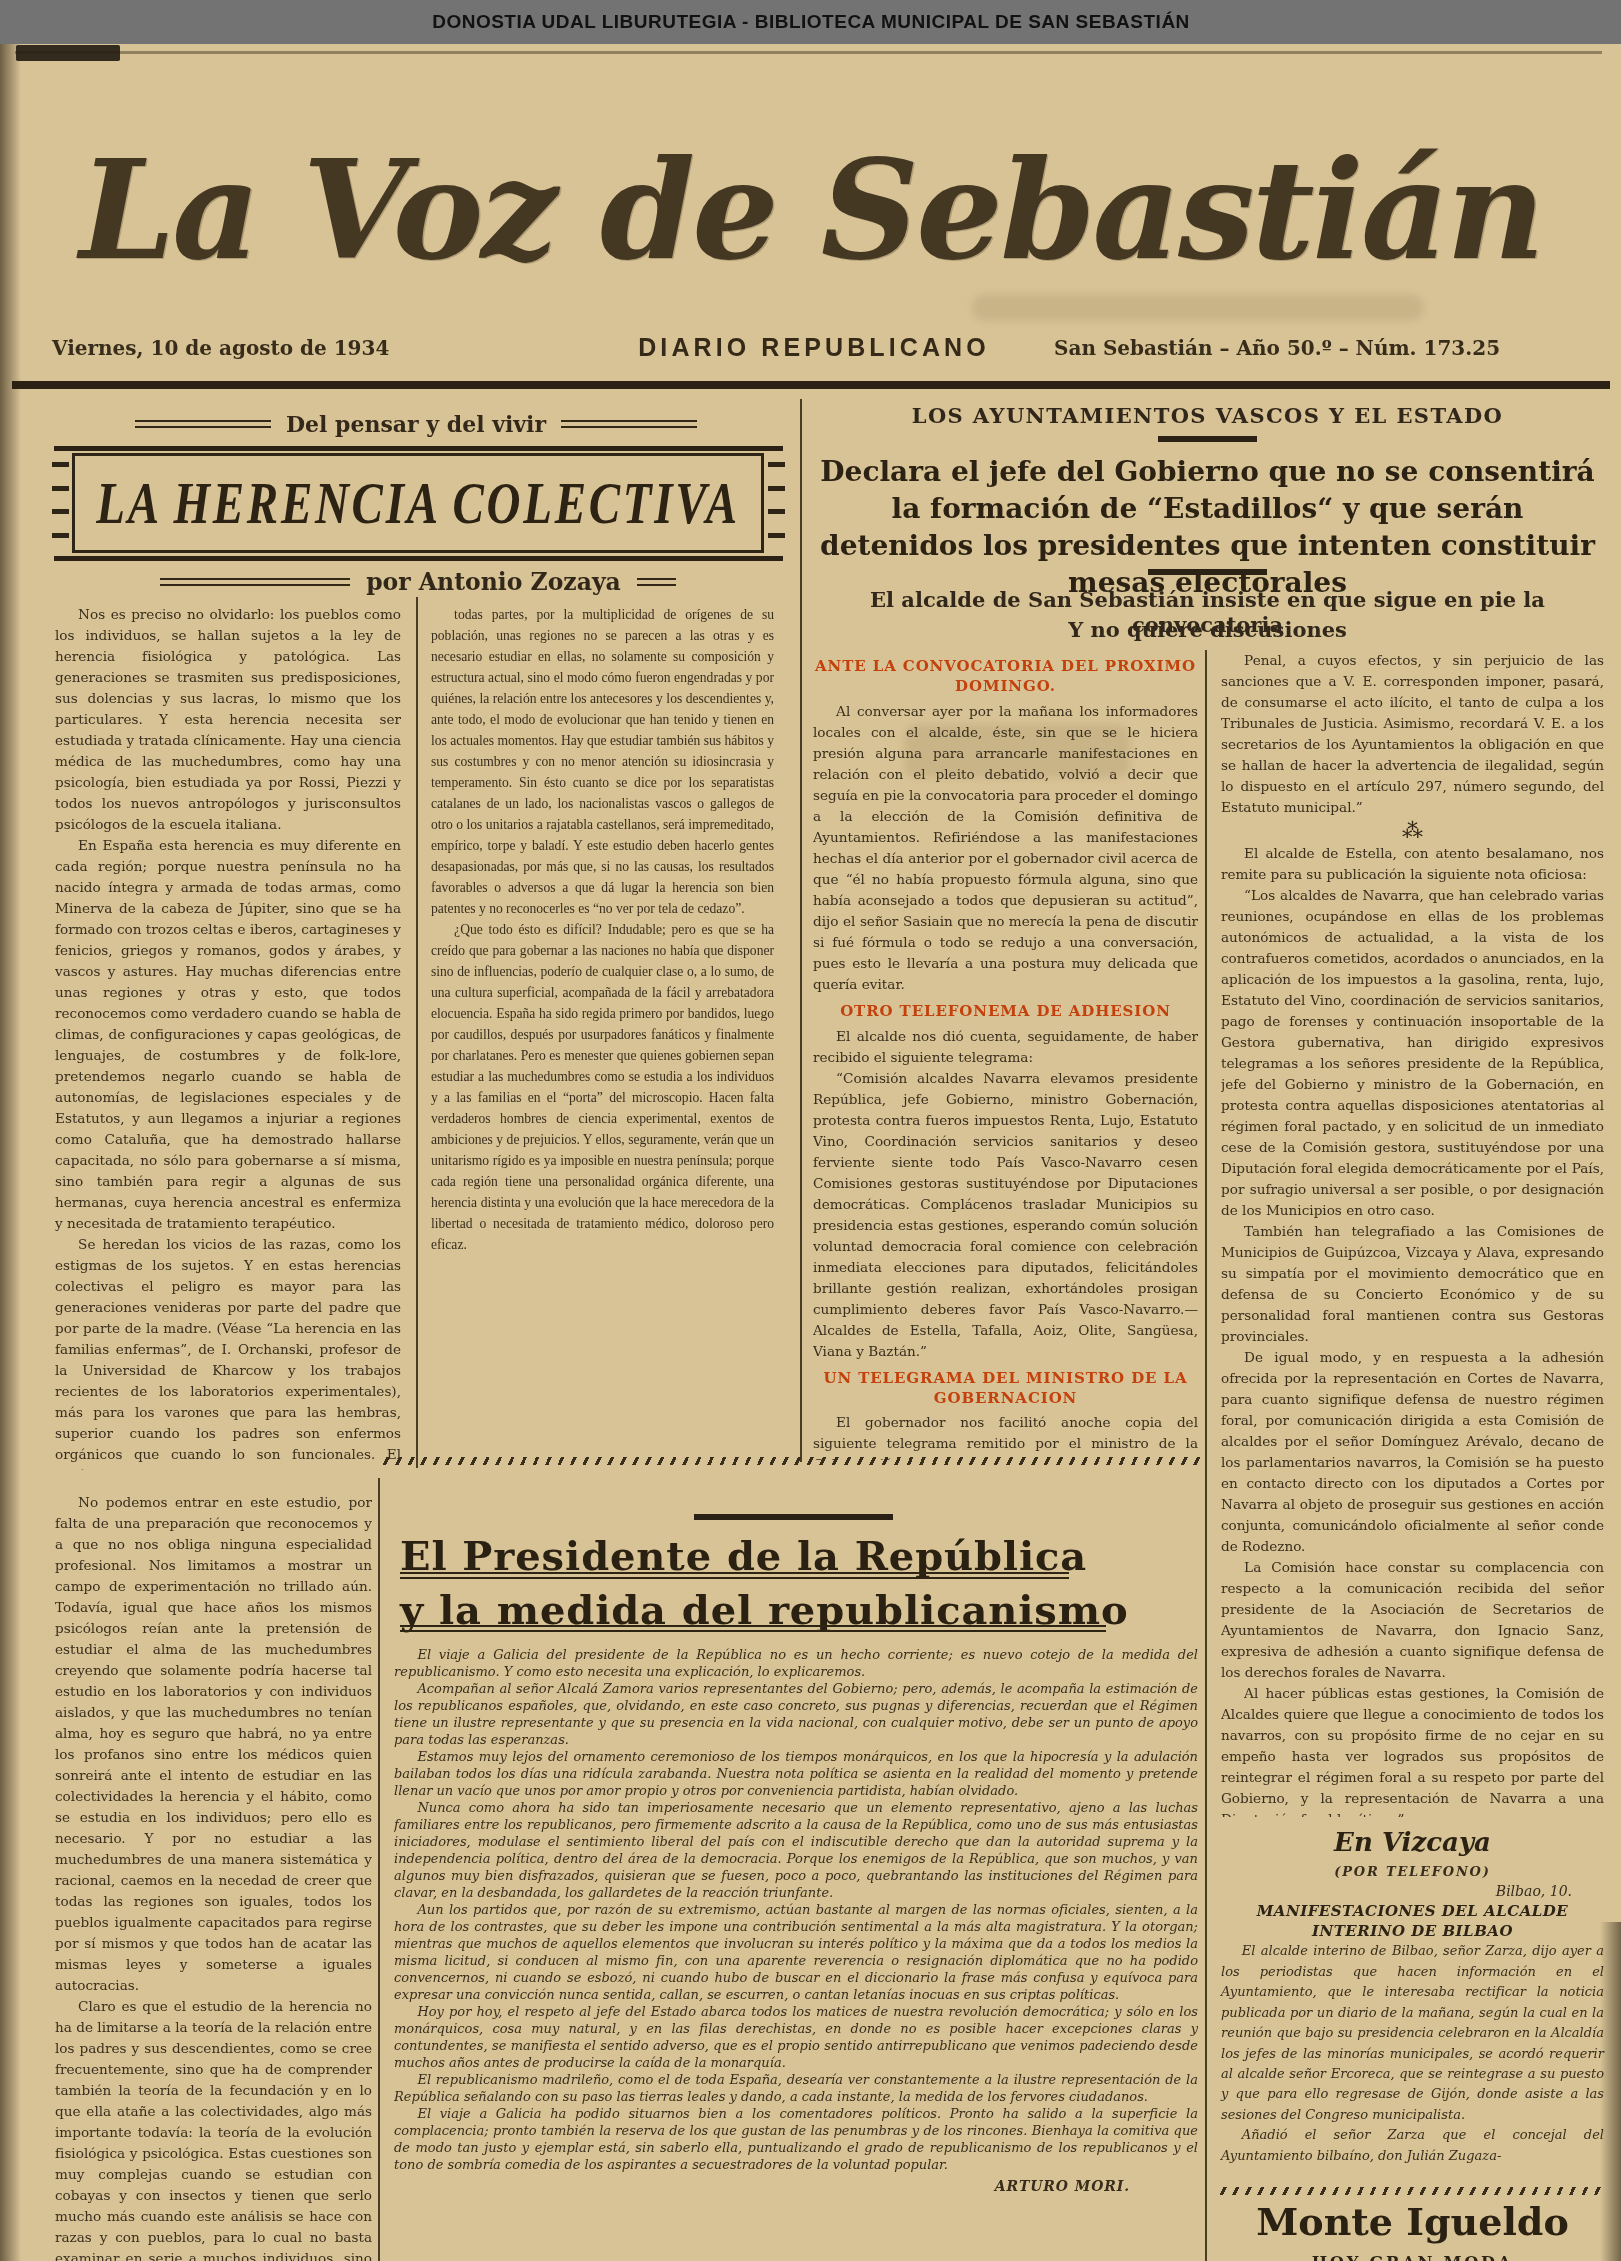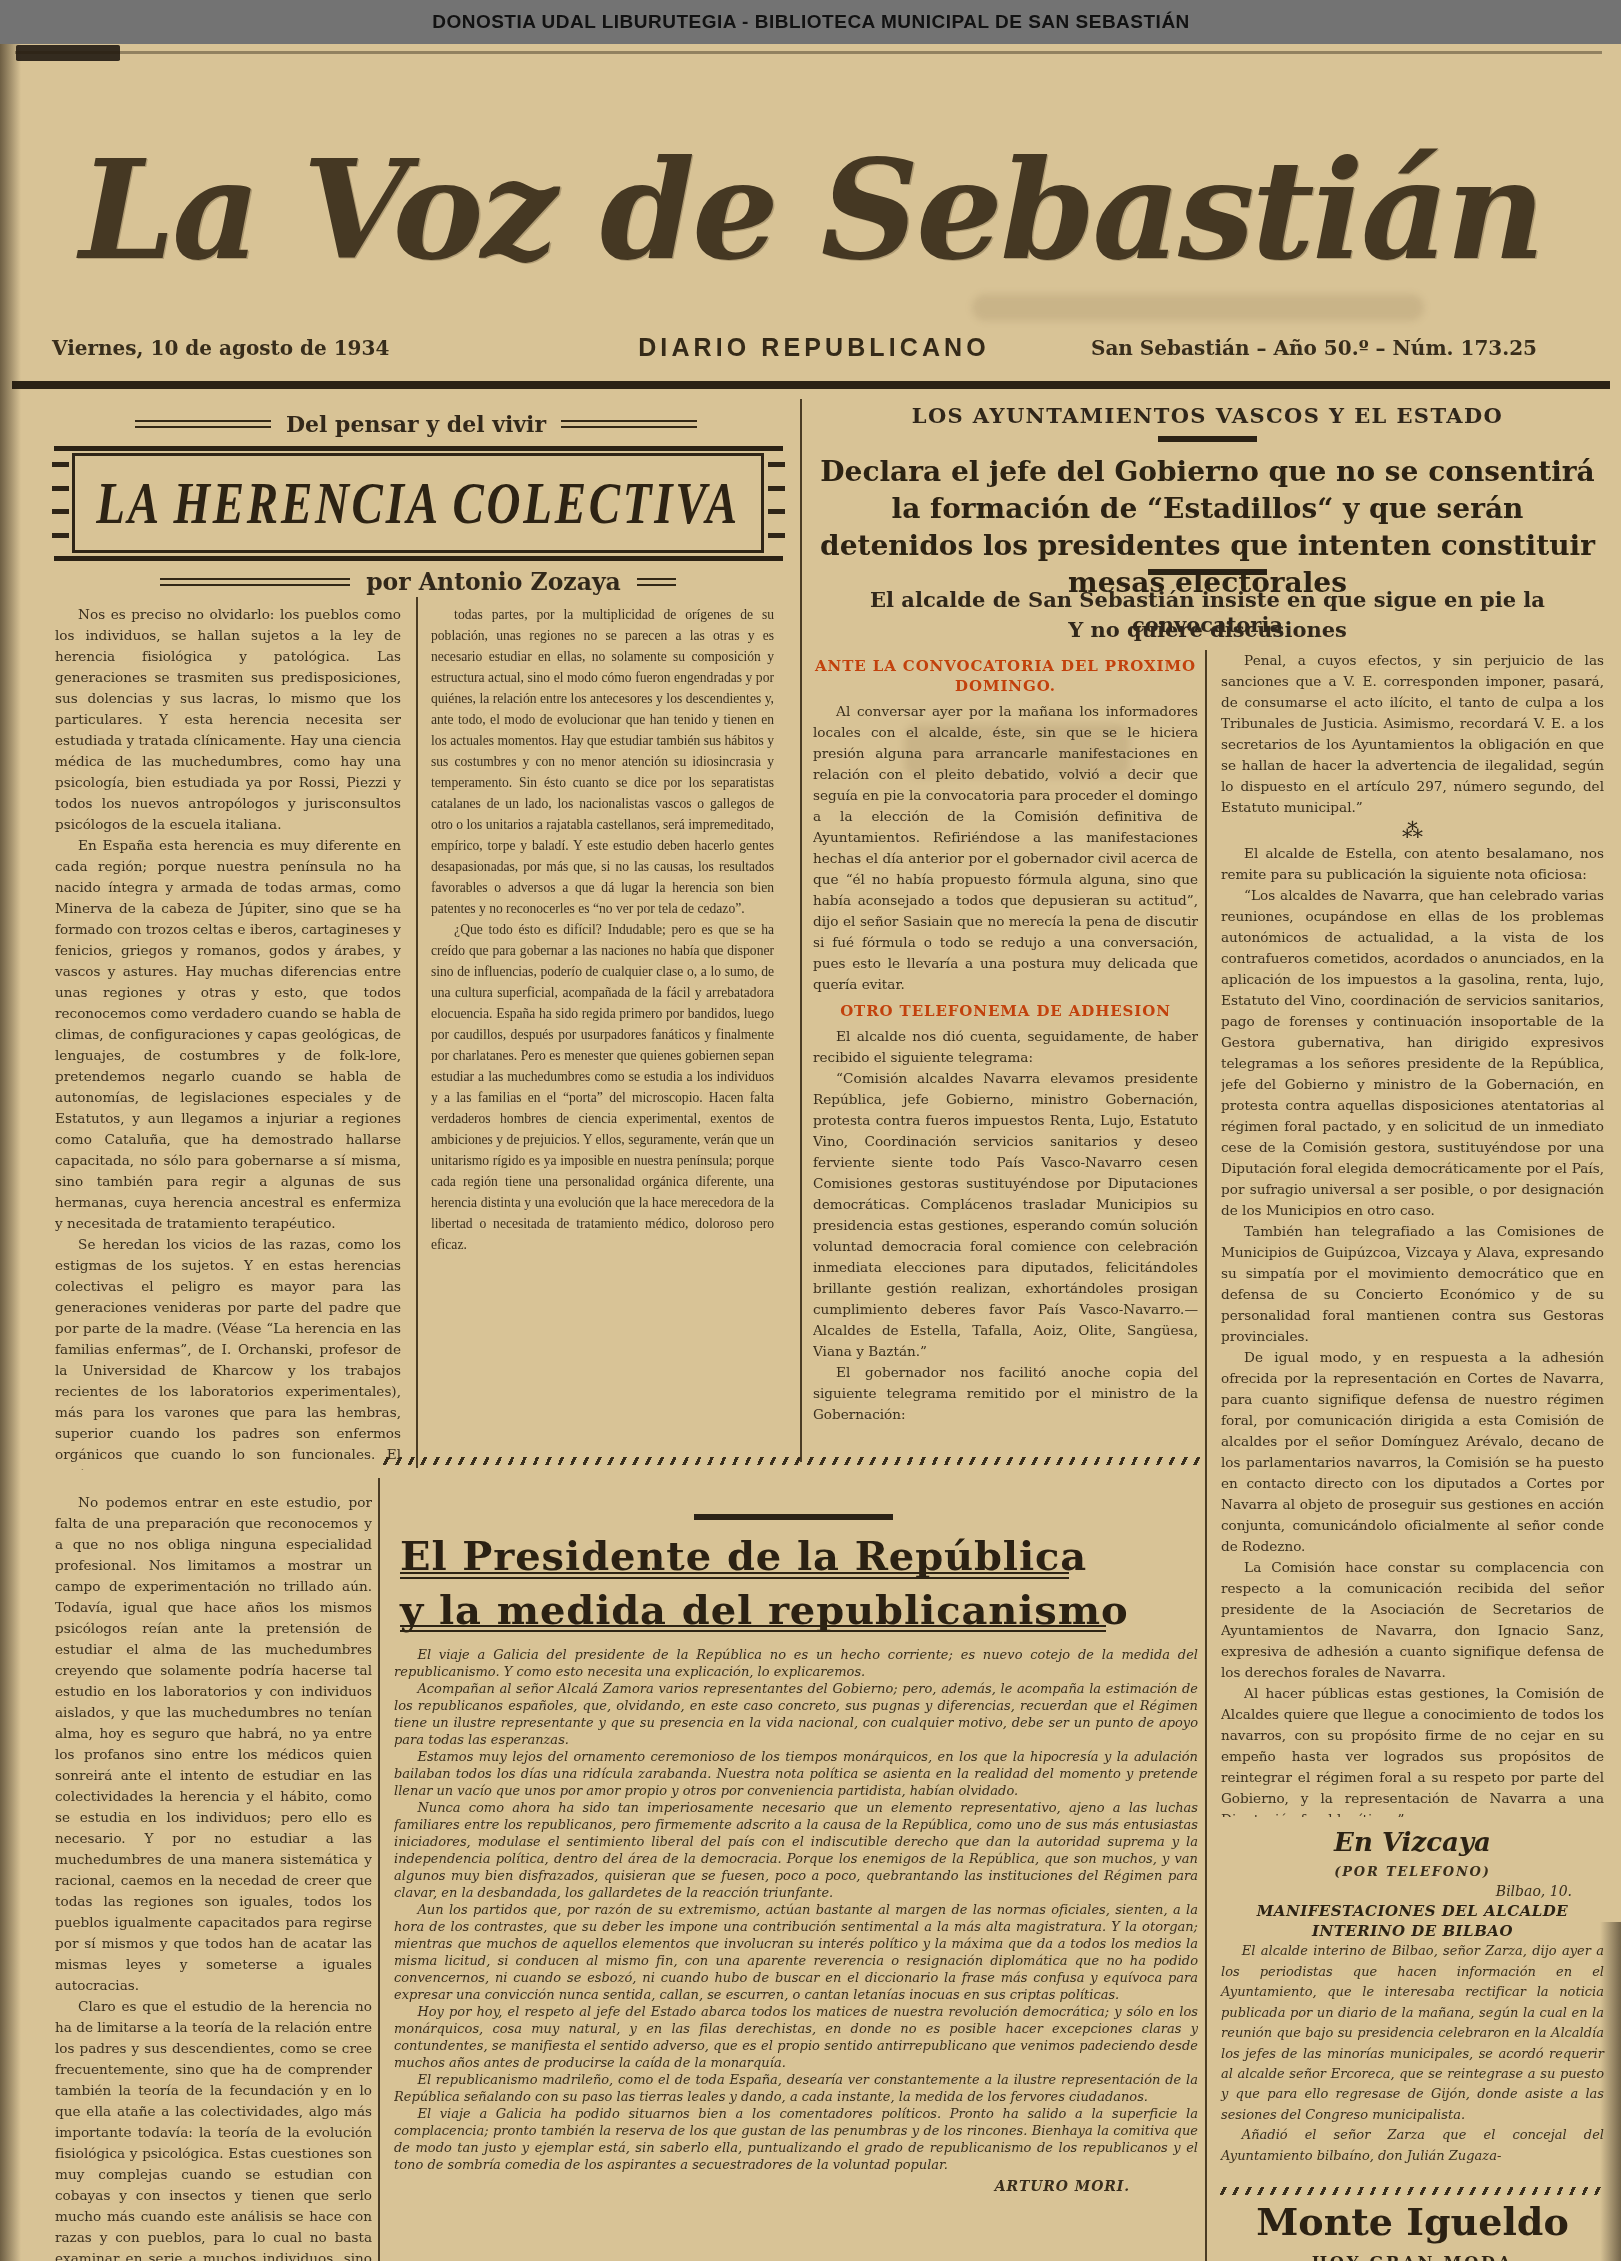--- a/index.html
+++ b/index.html
@@ -49,21 +49,21 @@
     position:absolute; left:0; top:81px; width:1622px; height:258px;
     display:flex; align-items:center; justify-content:center;
     font-family:"DejaVu Serif",serif; font-style:italic; font-weight:bold;
     font-size:136px; letter-spacing:-2.7px; color:#453823;
     text-shadow:1.4px 1.4px 0 rgba(60,45,20,.25);
   }
   .dateline{ position:absolute; top:336px; font-weight:bold; color:#382d1b; }
   #dateline-date{ left:52px; width:443px; font-size:20px; }
   #dateline-type{ left:579px; width:470px; text-align:center; font-size:25px;
     font-family:"Liberation Sans",sans-serif; letter-spacing:4.1px; top:333px; color:#352a18;}
-  #dateline-edition{ left:1054px; width:1622px; width:520px; text-align:center; font-size:20px; }
+  #dateline-edition{ left:1054px; width:1622px; width:520px; text-align:left; font-size:20px; }
 
   
   #herencia-kicker{ position:absolute; left:77px; top:411px; width:678px;
     display:flex; align-items:center; justify-content:center; gap:15.4px;
     font-size:22px; font-weight:bold; color:#33281a; }
   #herencia-kicker .h-dline{ width:136px; }
   #herencia-rule-top{ left:54px; top:446px; width:729px; height:5px; }
   #herencia-rule-bottom{ left:54px; top:556px; width:729px; height:5px; }
   #herencia-box{
     position:absolute; left:72px; top:453px; width:692px; height:100px;
@@ -203,20 +203,21 @@
   <div class="rule" style="left:1148px;top:569px;width:119px;height:6.3px;" data-name="headline-rule"></div>
   <div class="subhead" id="subhead1" data-name="ayuntamientos-subhead-1">El alcalde de San Sebastián insiste en que sigue en pie la convocatoria</div>
   <div class="subhead" id="subhead2" data-name="ayuntamientos-subhead-2">Y no quiere discusiones</div>
 
   <div class="np-col body-30" id="colA" data-name="ayuntamientos-column-a">
     <p class="col-header" data-name="section-header">ANTE LA CONVOCATORIA DEL PROXIMO DOMINGO.</p>
     <p data-name="article-paragraph">Al conversar ayer por la mañana los informadores locales con el alcalde, éste, sin que se le hiciera presión alguna para arrancarle manifestaciones en relación con el pleito debatido, volvió a decir que seguía en pie la convocatoria para proceder el domingo a la elección de la Comisión definitiva de Ayuntamientos. Refiriéndose a las manifestaciones hechas el día anterior por el gobernador civil acerca de que “él no había propuesto fórmula alguna, sino que había aconsejado a todos que depusieran su actitud”, dijo el señor Sasiain que no merecía la pena de discutir si fué fórmula o todo se redujo a una conversación, pues esto le llevaría a una postura muy delicada que quería evitar.</p>
     <p class="col-header" data-name="section-header">OTRO TELEFONEMA DE ADHESION</p>
     <p data-name="article-paragraph">El alcalde nos dió cuenta, seguidamente, de haber recibido el siguiente telegrama:</p>
     <p data-name="article-paragraph">“Comisión alcaldes Navarra elevamos presidente República, jefe Gobierno, ministro Gobernación, protesta contra fueros impuestos Renta, Lujo, Estatuto Vino, Coordinación servicios sanitarios y deseo ferviente siente todo País Vasco-Navarro cesen Comisiones gestoras sustituyéndose por Diputaciones democráticas. Complácenos trasladar Municipios su presidencia estas gestiones, esperando común solución voluntad democracia foral comience con celebración inmediata elecciones para diputados, felicitándoles brillante gestión realizan, exhortándoles prosigan cumplimiento deberes favor País Vasco-Navarro.—Alcaldes de Estella, Tafalla, Aoiz, Olite, Sangüesa, Viana y Baztán.”</p>
+    <p class="col-header" data-name="section-header">UN TELEGRAMA DEL MINISTRO DE LA GOBERNACION</p>
     <p data-name="article-paragraph">El gobernador nos facilitó anoche copia del siguiente telegrama remitido por el ministro de la Gobernación:</p>
 
   </div>
   <div class="vrule" style="left:1205px;top:650px;height:1804px;" data-name="column-divider"></div>
   <div class="np-col body-30" id="colB" data-name="ayuntamientos-column-b">
     <p data-name="article-paragraph">Penal, a cuyos efectos, y sin perjuicio de las sanciones que a V. E. corresponden imponer, pasará, de consumarse el acto ilícito, el tanto de culpa a los Tribunales de Justicia. Asimismo, recordará V. E. a los secretarios de los Ayuntamientos la obligación en que se hallan de hacer la advertencia de ilegalidad, según lo dispuesto en el artículo 297, número segundo, del Estatuto municipal.”</p>
     <p class="asterism" data-name="asterism-separator">⁂</p>
     <p data-name="article-paragraph">El alcalde de Estella, con atento besalamano, nos remite para su publicación la siguiente nota oficiosa:</p>
     <p data-name="article-paragraph">“Los alcaldes de Navarra, que han celebrado varias reuniones, ocupándose en ellas de los problemas autonómicos de actualidad, a la vista de los contrafueros cometidos, acordados o anunciados, en la aplicación de los impuestos a la gasolina, renta, lujo, Estatuto del Vino, coordinación de servicios sanitarios, pago de forenses y continuación insoportable de la Gestora gubernativa, han dirigido expresivos telegramas a los señores presidente de la República, jefe del Gobierno y ministro de la Gobernación, en protesta contra aquellas disposiciones atentatorias al régimen foral pactado, y en solicitud de un inmediato cese de la Comisión gestora, sustituyéndose por una Diputación foral elegida democráticamente por el País, por sufragio universal a ser posible, o por designación de los Municipios en otro caso.</p>
     <p data-name="article-paragraph">También han telegrafiado a las Comisiones de Municipios de Guipúzcoa, Vizcaya y Alava, expresando su simpatía por el movimiento democrático que en defensa de su Concierto Económico y de su personalidad foral mantienen contra sus Gestoras provinciales.</p>

